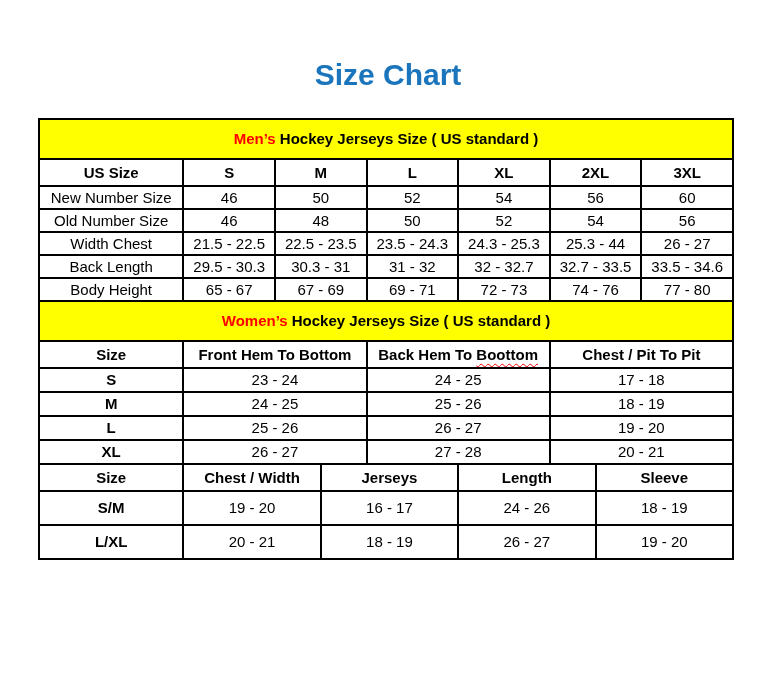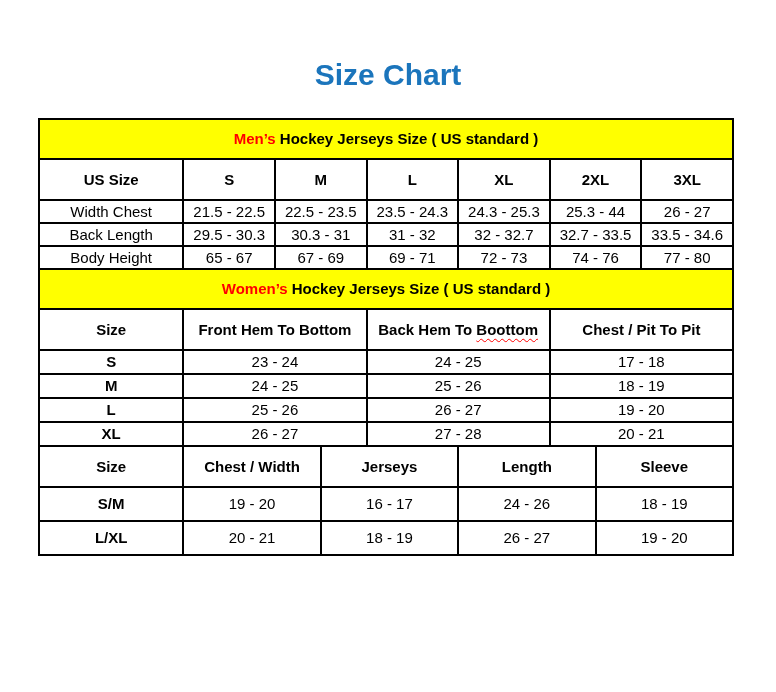--- a/index.html
+++ b/index.html
@@ -48,21 +48,21 @@
     white-space: nowrap;
     overflow: hidden;
   }
   .band-cell {
     background: var(--band-yellow);
     font-weight: 700;
     font-size: 16px;
     height: 40px;
   }
   .band-accent { color: var(--accent-red); }
-  .header-row th { height: 41px; font-weight: 700; }
+  .header-row th { height: 27px; font-weight: 700; }
   .size-table tbody td { height: 23px; font-weight: 400; }
   .womens tbody td { height: 24px; }
   .youth tbody td { height: 34px; }
   .womens .row-label, .youth .row-label { font-weight: 700; }
   .wavy {
     text-decoration-line: underline;
     text-decoration-style: wavy;
     text-decoration-color: var(--accent-red);
     text-decoration-thickness: 1px;
     text-underline-offset: 3px;
@@ -92,20 +92,38 @@
           <th>US Size</th>
           <th>S</th>
           <th>M</th>
           <th>L</th>
           <th>XL</th>
           <th>2XL</th>
           <th>3XL</th>
         </tr>
     </thead>
     <tbody>
+        <tr>
+          <td class="row-label">New Number Size</td>
+          <td>46</td>
+          <td>50</td>
+          <td>52</td>
+          <td>54</td>
+          <td>56</td>
+          <td>60</td>
+        </tr>
+        <tr>
+          <td class="row-label">Old Number Size</td>
+          <td>46</td>
+          <td>48</td>
+          <td>50</td>
+          <td>52</td>
+          <td>54</td>
+          <td>56</td>
+        </tr>
         <tr>
           <td class="row-label">Width Chest</td>
           <td>21.5 - 22.5</td>
           <td>22.5 - 23.5</td>
           <td>23.5 - 24.3</td>
           <td>24.3 - 25.3</td>
           <td>25.3 - 44</td>
           <td>26 - 27</td>
         </tr>
         <tr>

